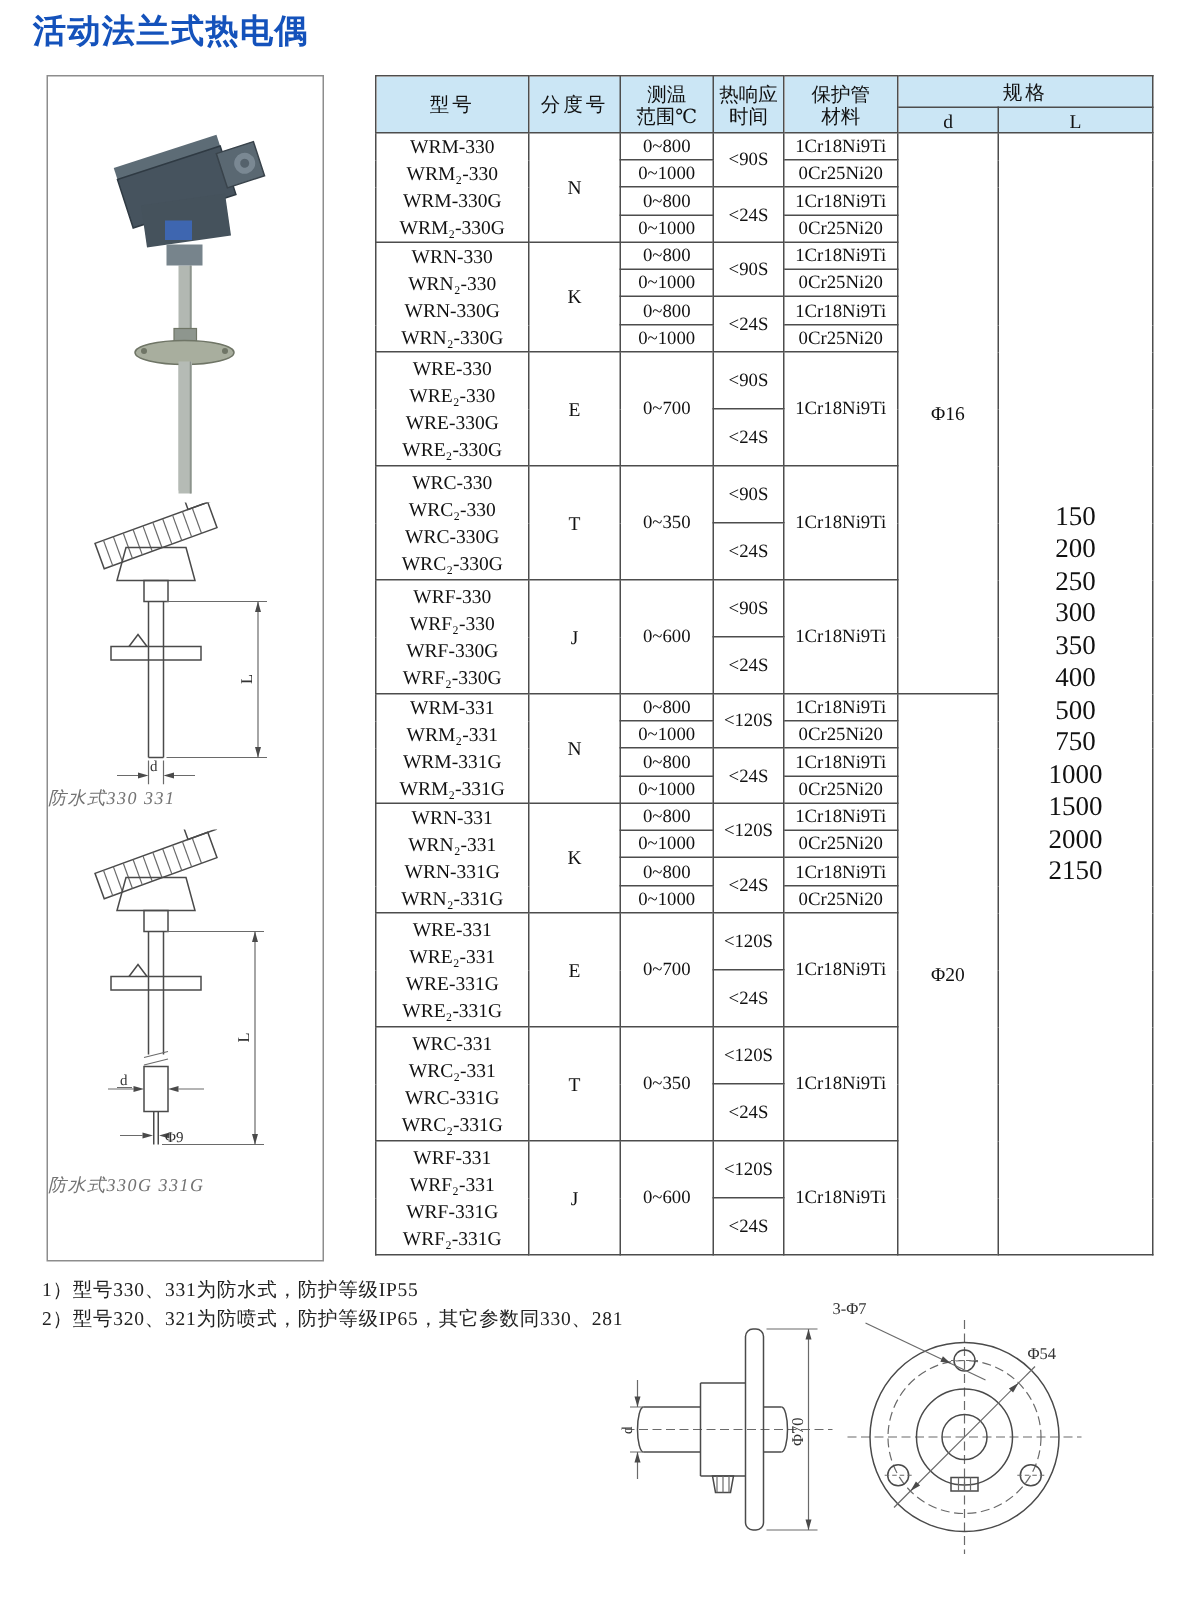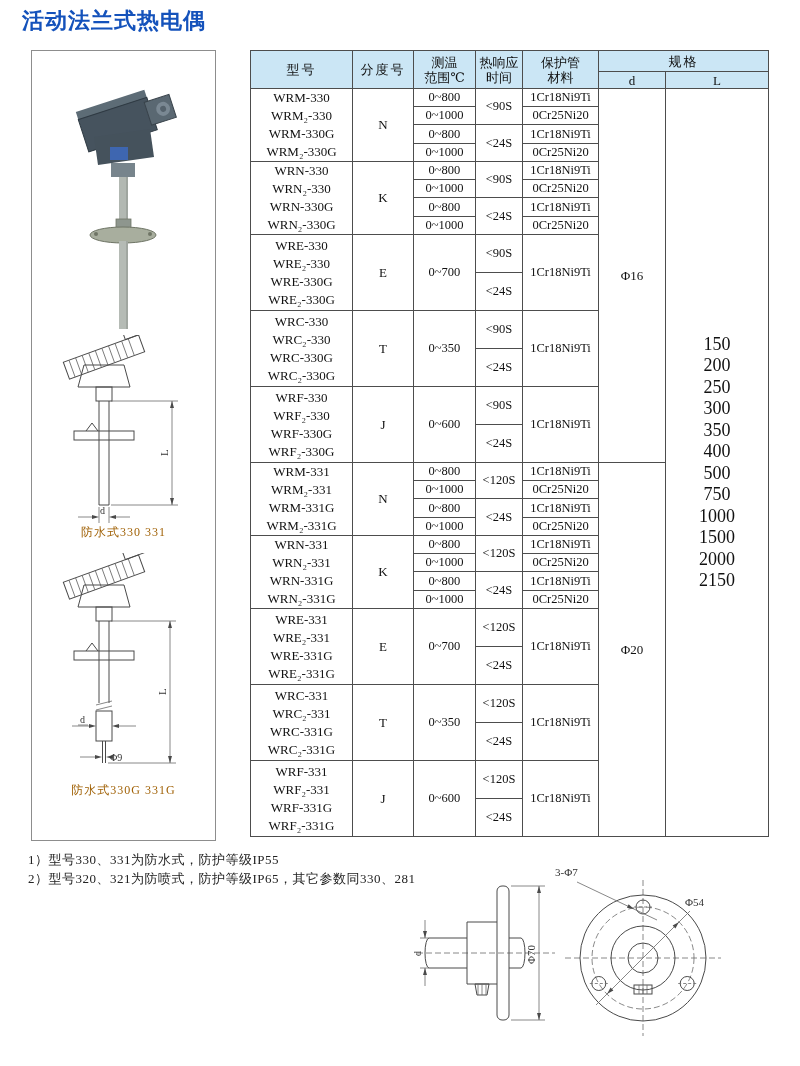--- a/index.html
+++ b/index.html
@@ -10,22 +10,22 @@
   .page-title{
     position:absolute;left:22px;top:6px;
     font-family:"Liberation Sans","DejaVu Sans",sans-serif;
     font-size:22px;font-weight:bold;color:#1452bb;letter-spacing:1px;
   }
   .left-panel{
     position:absolute;left:31px;top:50px;width:183px;height:789px;
     border:1px solid #8d8d8d;background:#fff;
   }
   .caption{
-    position:absolute;width:100%;text-align:center;
-    font-size:12px;color:#a16207;letter-spacing:1px;
+    position:absolute;width:100%;text-align:left;
+    font-size:12px;color:#737373;letter-spacing:1px;font-style:italic;
   }
   .cap1{top:473px;}
   .cap2{top:731px;}
   .photo-svg{position:absolute;left:0;top:34px;}
   .draw1-svg{position:absolute;left:0;top:284px;}
   .draw2-svg{position:absolute;left:0;top:502px;}
 
   .main-table{position:absolute;left:250px;top:50px;}
   table{
     border-collapse:collapse;table-layout:fixed;width:518px;

